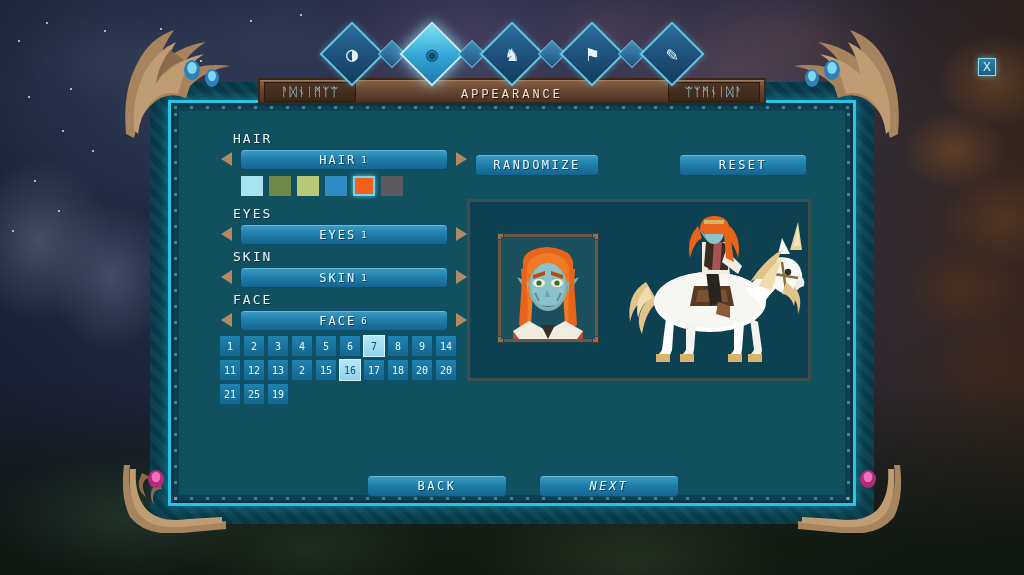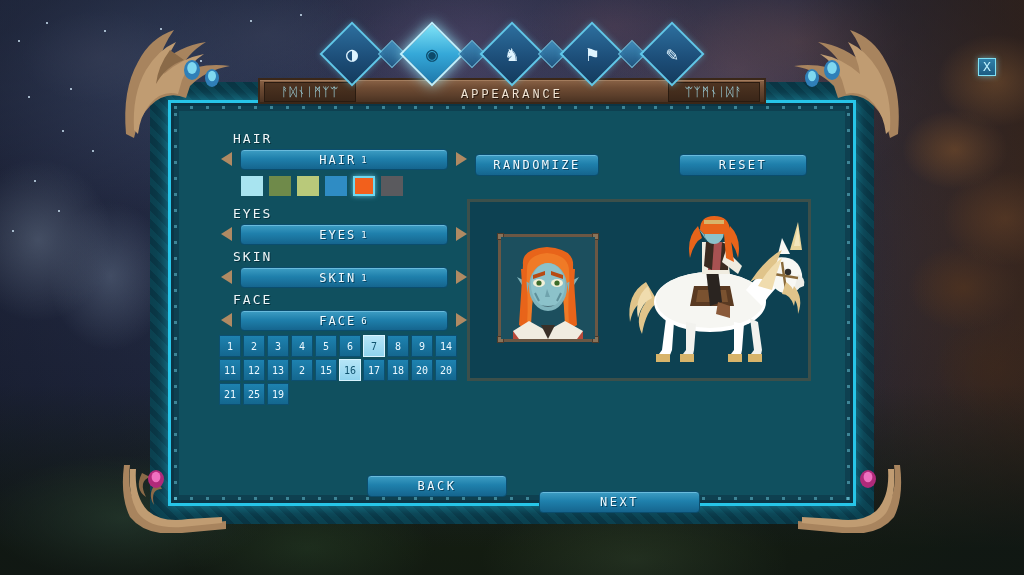--- a/index.html
+++ b/index.html
@@ -371,21 +371,21 @@
           <div class="extra-cell">20</div>
           <div class="extra-cell">21</div>
           <div class="extra-cell">25</div>
           <div class="extra-cell">19</div>
         </div>
     </div>
 
     <div class="action-btn" style="left:296px;top:43px;width:124px;">RANDOMIZE</div>
     <div class="action-btn" style="left:500px;top:43px;width:128px;">RESET</div>
     <div class="action-btn" style="left:188px;top:364px;width:140px;">BACK</div>
-    <div class="action-btn" style="left:360px;top:380px;width:161px;">NEXT</div>
+    <div class="action-btn" style="left:360px;top:364px;width:140px;font-style:italic;">NEXT</div>
 
     <div id="preview">
 
       <div id="portrait-frame">
         <div class="frame-stud" style="left:-4px;top:-4px;"></div>
         <div class="frame-stud" style="right:-4px;top:-4px;"></div>
         <div class="frame-stud" style="left:-4px;bottom:-4px;"></div>
         <div class="frame-stud" style="right:-4px;bottom:-4px;"></div>
         <svg width="94" height="102" viewBox="0 0 47 51" style="position:absolute;left:0;top:0;">
           <rect width="47" height="51" fill="#1c4f5e"></rect>

